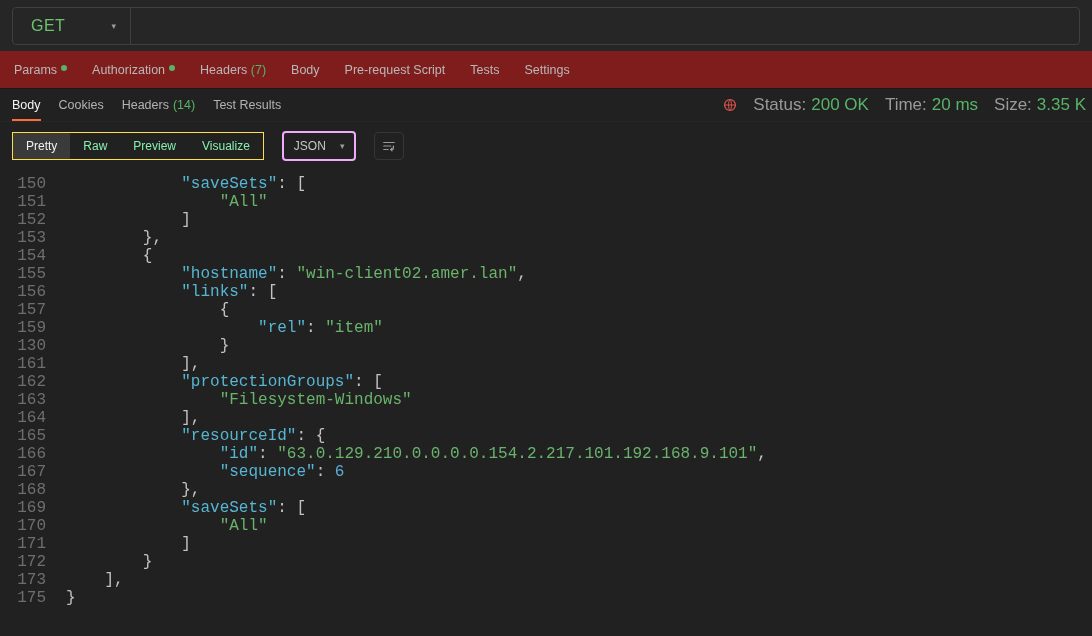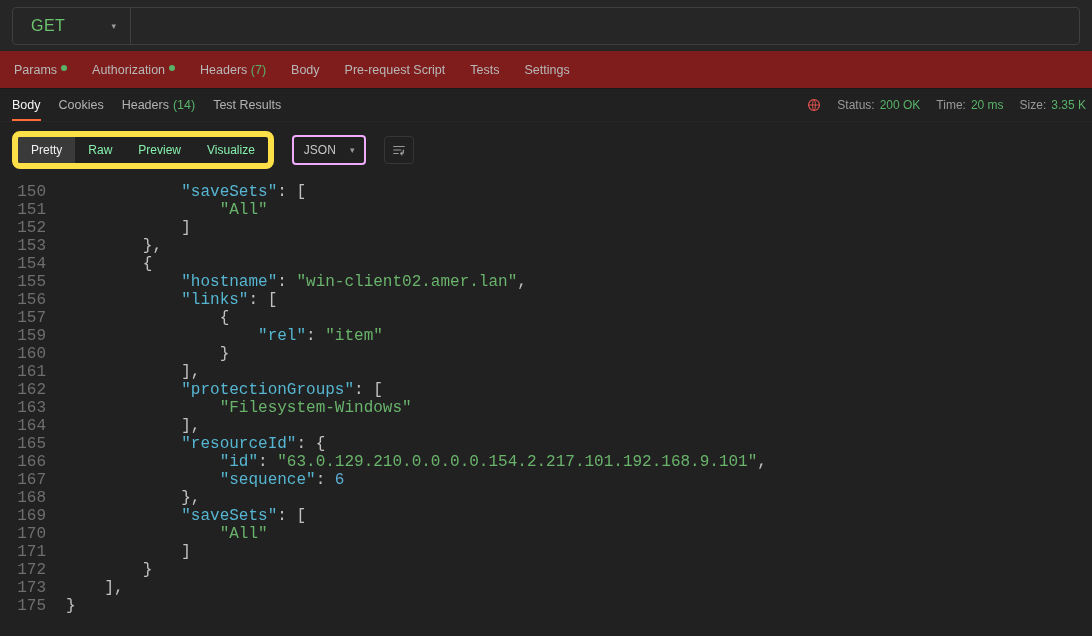--- a/index.html
+++ b/index.html
@@ -23,25 +23,25 @@
   .dot{width:6px;height:6px;border-radius:50%;background:var(--success-green,#58b368);margin-left:4px;margin-top:2px}
   
   .resp-header{display:flex;align-items:stretch;justify-content:space-between;height:33px;padding:0 6px 0 12px;border-bottom:1px solid #262626}
   .resp-tabs{display:flex;gap:18px}
   .resptab{position:relative;display:flex;align-items:center;font-size:12.5px;color:#b3b3b3;cursor:pointer;white-space:nowrap}
   .resptab .count{color:var(--success-green,#58b368);margin-left:4px}
   .resptab.active{color:#f5f5f5}
   .resptab.active::after{content:"";position:absolute;left:0;right:0;bottom:0;height:2px;background:var(--accent-orange,#ff6c37)}
   .resp-meta{display:flex;align-items:center;gap:16px;white-space:nowrap;overflow:hidden}
   .warn-icon{display:flex;align-items:center;cursor:pointer}
-  .meta{font-size:12px;color:#9a9a9a}
+  .meta{font-size:17px;color:#9a9a9a}
   .meta-value{color:var(--success-green,#58b368);margin-left:5px;cursor:pointer}
   
   .toolbar{display:flex;align-items:center;gap:18px;padding:9px 12px 8px}
-  .seg{display:flex;border:6px solid #fde047;border-radius:8px;overflow:hidden}
+  .seg{display:flex;border:1px solid #fde047;border-radius:0;overflow:hidden}
   .mode{padding:6px 13px;font-size:12px;color:#86efac;cursor:pointer}
   .mode.active{background:#3a3a3a;color:#f0f0f0}
   .lang{display:flex;align-items:center;gap:14px;border:2px solid #f0abfc;border-radius:4px;padding:6px 10px;font-size:12px;color:#c8c8c8;cursor:pointer}
   .icon-btn{width:30px;height:28px;display:flex;align-items:center;justify-content:center;border:1px solid #363636;border-radius:4px;background:none;cursor:pointer}
   
   .code{font-family:Liberation Mono, monospace;font-size:16px;line-height:18px;padding-top:6px;height:470px;overflow:hidden}
   .cl{display:flex}
   .ln{width:46px;flex:none;text-align:right;color:var(--line-number,#6e6e6e);user-select:none}
   .lt{white-space:pre;padding-left:20px}
   .tk-key{color:var(--json-key,#56b6d2)}
@@ -171,21 +171,21 @@
     </div>
     <div class="cl">
       <span class="ln">157</span>
       <span class="lt">                <span class="tk-punc">{</span></span>
     </div>
     <div class="cl">
       <span class="ln">159</span>
       <span class="lt">                    <span class="tk-key">"rel"</span><span class="tk-punc">: </span><span class="tk-str">"item"</span></span>
     </div>
     <div class="cl">
-      <span class="ln">160</span>
+      <span class="ln">130</span>
       <span class="lt">                <span class="tk-punc">}</span></span>
     </div>
     <div class="cl">
       <span class="ln">161</span>
       <span class="lt">            <span class="tk-punc">],</span></span>
     </div>
     <div class="cl">
       <span class="ln">162</span>
       <span class="lt">            <span class="tk-key">"protectionGroups"</span><span class="tk-punc">: [</span></span>
     </div>

